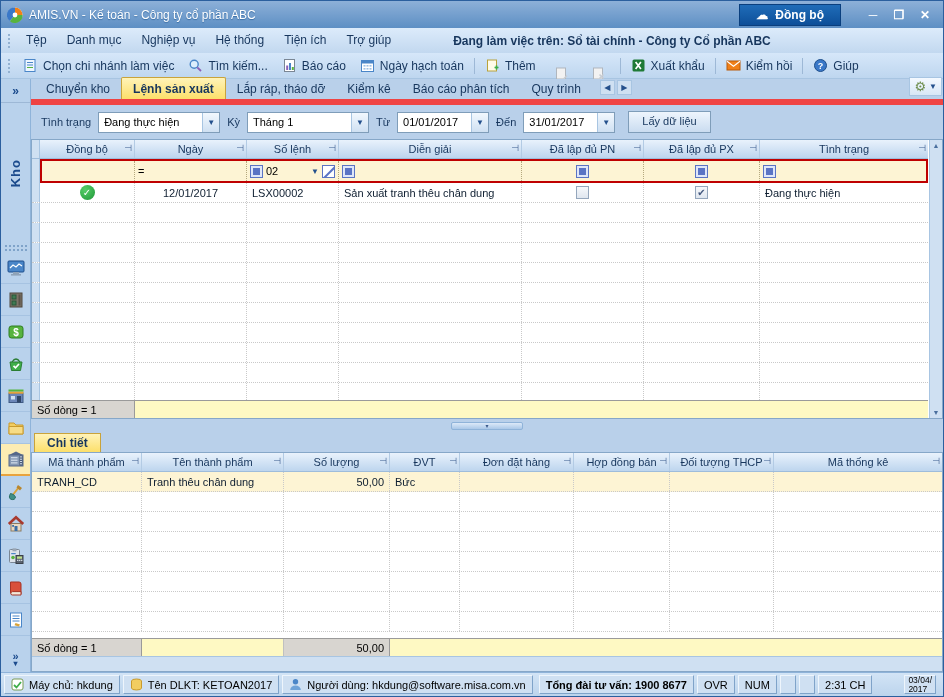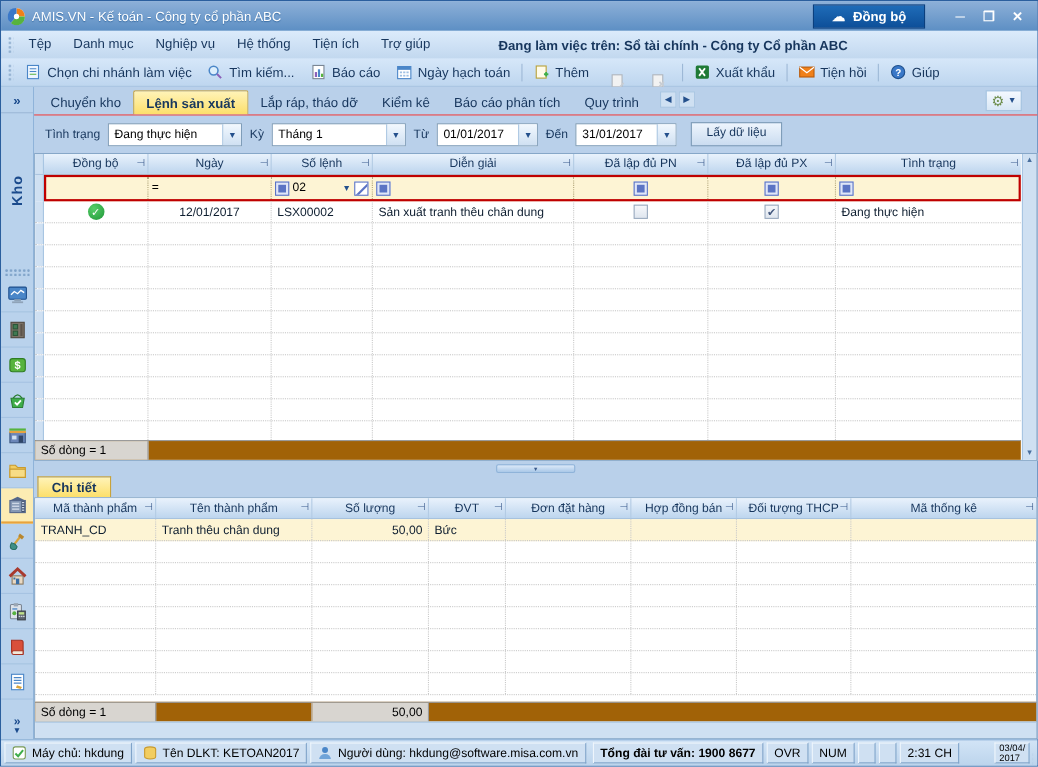--- a/index.html
+++ b/index.html
@@ -55,22 +55,22 @@
   .sb-icon { height: 32px; flex: 0 0 32px; display: flex; align-items: center; justify-content: center;
              border-bottom: 1px solid #a6c3e2; }
   .sb-icon.active { background: #fcecb3; border-bottom: 2px solid #e8a33d; }
   .sb-overflow { height: 24px; flex: 0 0 24px; display: flex; align-items: center; justify-content: center;
                  color: #1a4a8c; font-weight: bold; font-size: 11px; flex-direction: column; line-height: 8px; }
 
   
   .content { flex: 1; display: flex; flex-direction: column; min-width: 0; background: #b9d0ea; }
 
   
-  .tabstrip { height: 26px; flex: 0 0 26px; display: flex; align-items: center;
-              padding: 2px 14px 0 4px; border-bottom: 1px solid #ef4444; }
+  .tabstrip { height: 26px; flex: 0 0 26px; display: flex; align-items: flex-end;
+              padding: 2px 1px 0 4px; border-bottom: 6px solid #ef4444; }
   .tab { padding: 4px 11px 3px; font-size: 12px; }
   .tab.active { background: linear-gradient(#fff3b8,#fcdf6a); border: 1px solid #c9a33b;
                 border-bottom: none; font-weight: bold; border-radius: 2px 2px 0 0; }
   .tab-arrows { display: flex; gap: 2px; margin: 0 0 4px 8px; }
   .ta { width: 15px; height: 15px; background: #cfe0f2; border: 1px solid #a8c5e2;
         font-size: 8px; color: #24508c; display: flex; align-items: center; justify-content: center; }
   .gear-btn { margin-left: auto; margin-bottom: 3px; display: flex; align-items: center; gap: 3px;
               padding: 0 4px; height: 19px; border: 1px solid #a8c5e2;
               background: linear-gradient(#f4f9ff,#d8e7f6); }
   .gear-glyph { font-size: 13px; color: #6f8f4f; line-height: 13px; }
@@ -132,21 +132,21 @@
                 color: #fff; font-size: 10px; align-items: center; justify-content: center; }
   .sync-badge.on { display: flex; }
   .checkbox { width: 13px; height: 13px; border: 1px solid #94a6bc;
               background: linear-gradient(#f6f8fb,#dfe6ef); display: inline-flex;
               align-items: center; justify-content: center; }
   .checkbox.checked::after { content: "✔"; font-size: 10px; color: #44597f; }
 
   .gridfill { flex: 1; overflow: hidden; display: flex; flex-direction: column; }
   .grow.empty .c { color: transparent; }
 
-  .gfoot { height: 18px; flex: 0 0 18px; border-top: 1px solid #9a9a9a; background: #a16207;
+  .gfoot { height: 18px; flex: 0 0 18px; border-top: 1px solid #9a9a9a; background: #fef9c3;
            display: flex; align-items: stretch; }
   .fcell { background: #d8d5d0; border-right: 1px solid #9a9a9a; color: #000;
            display: flex; align-items: center; padding: 0 5px; }
   .fcell.num { justify-content: flex-end; }
 
   
   .splitter { height: 13px; flex: 0 0 13px; display: flex; align-items: center; justify-content: center; }
   .split-handle { width: 72px; height: 8px; background: linear-gradient(#dce9f8,#aac8e8);
                   border: 1px solid #8fb3d9; border-radius: 2px; display: flex;
                   align-items: center; justify-content: center; font-size: 6px; color: #3a5a8c; }
@@ -311,21 +311,21 @@
       <span>Xuất khẩu</span>
     </div>
     <span class="tb-sep"></span>
     <div class="tbtn">
       <span>
           <svg width="15" height="15" viewBox="0 0 15 15">
             <rect x="1" y="3" width="13" height="9" fill="#f08019" stroke="#b85a0a"></rect>
             <path d="M1 3.2 l6.5 5 6.5-5" fill="none" stroke="#fff" stroke-width="1.1"></path>
           </svg>
         </span>
-      <span>Tiện hồi</span>
+      <span>Kiểm hồi</span>
     </div>
     <span class="tb-sep"></span>
     <div class="tbtn">
       <span>
           <svg width="15" height="15" viewBox="0 0 15 15">
             <circle cx="7.5" cy="7.5" r="6" fill="#3a78c8" stroke="#1e4f8c"></circle>
             <text x="7.5" y="10.8" text-anchor="middle" font-size="9" font-weight="bold" fill="#fff">?</text>
           </svg>
         </span>
       <span>Giúp</span>

